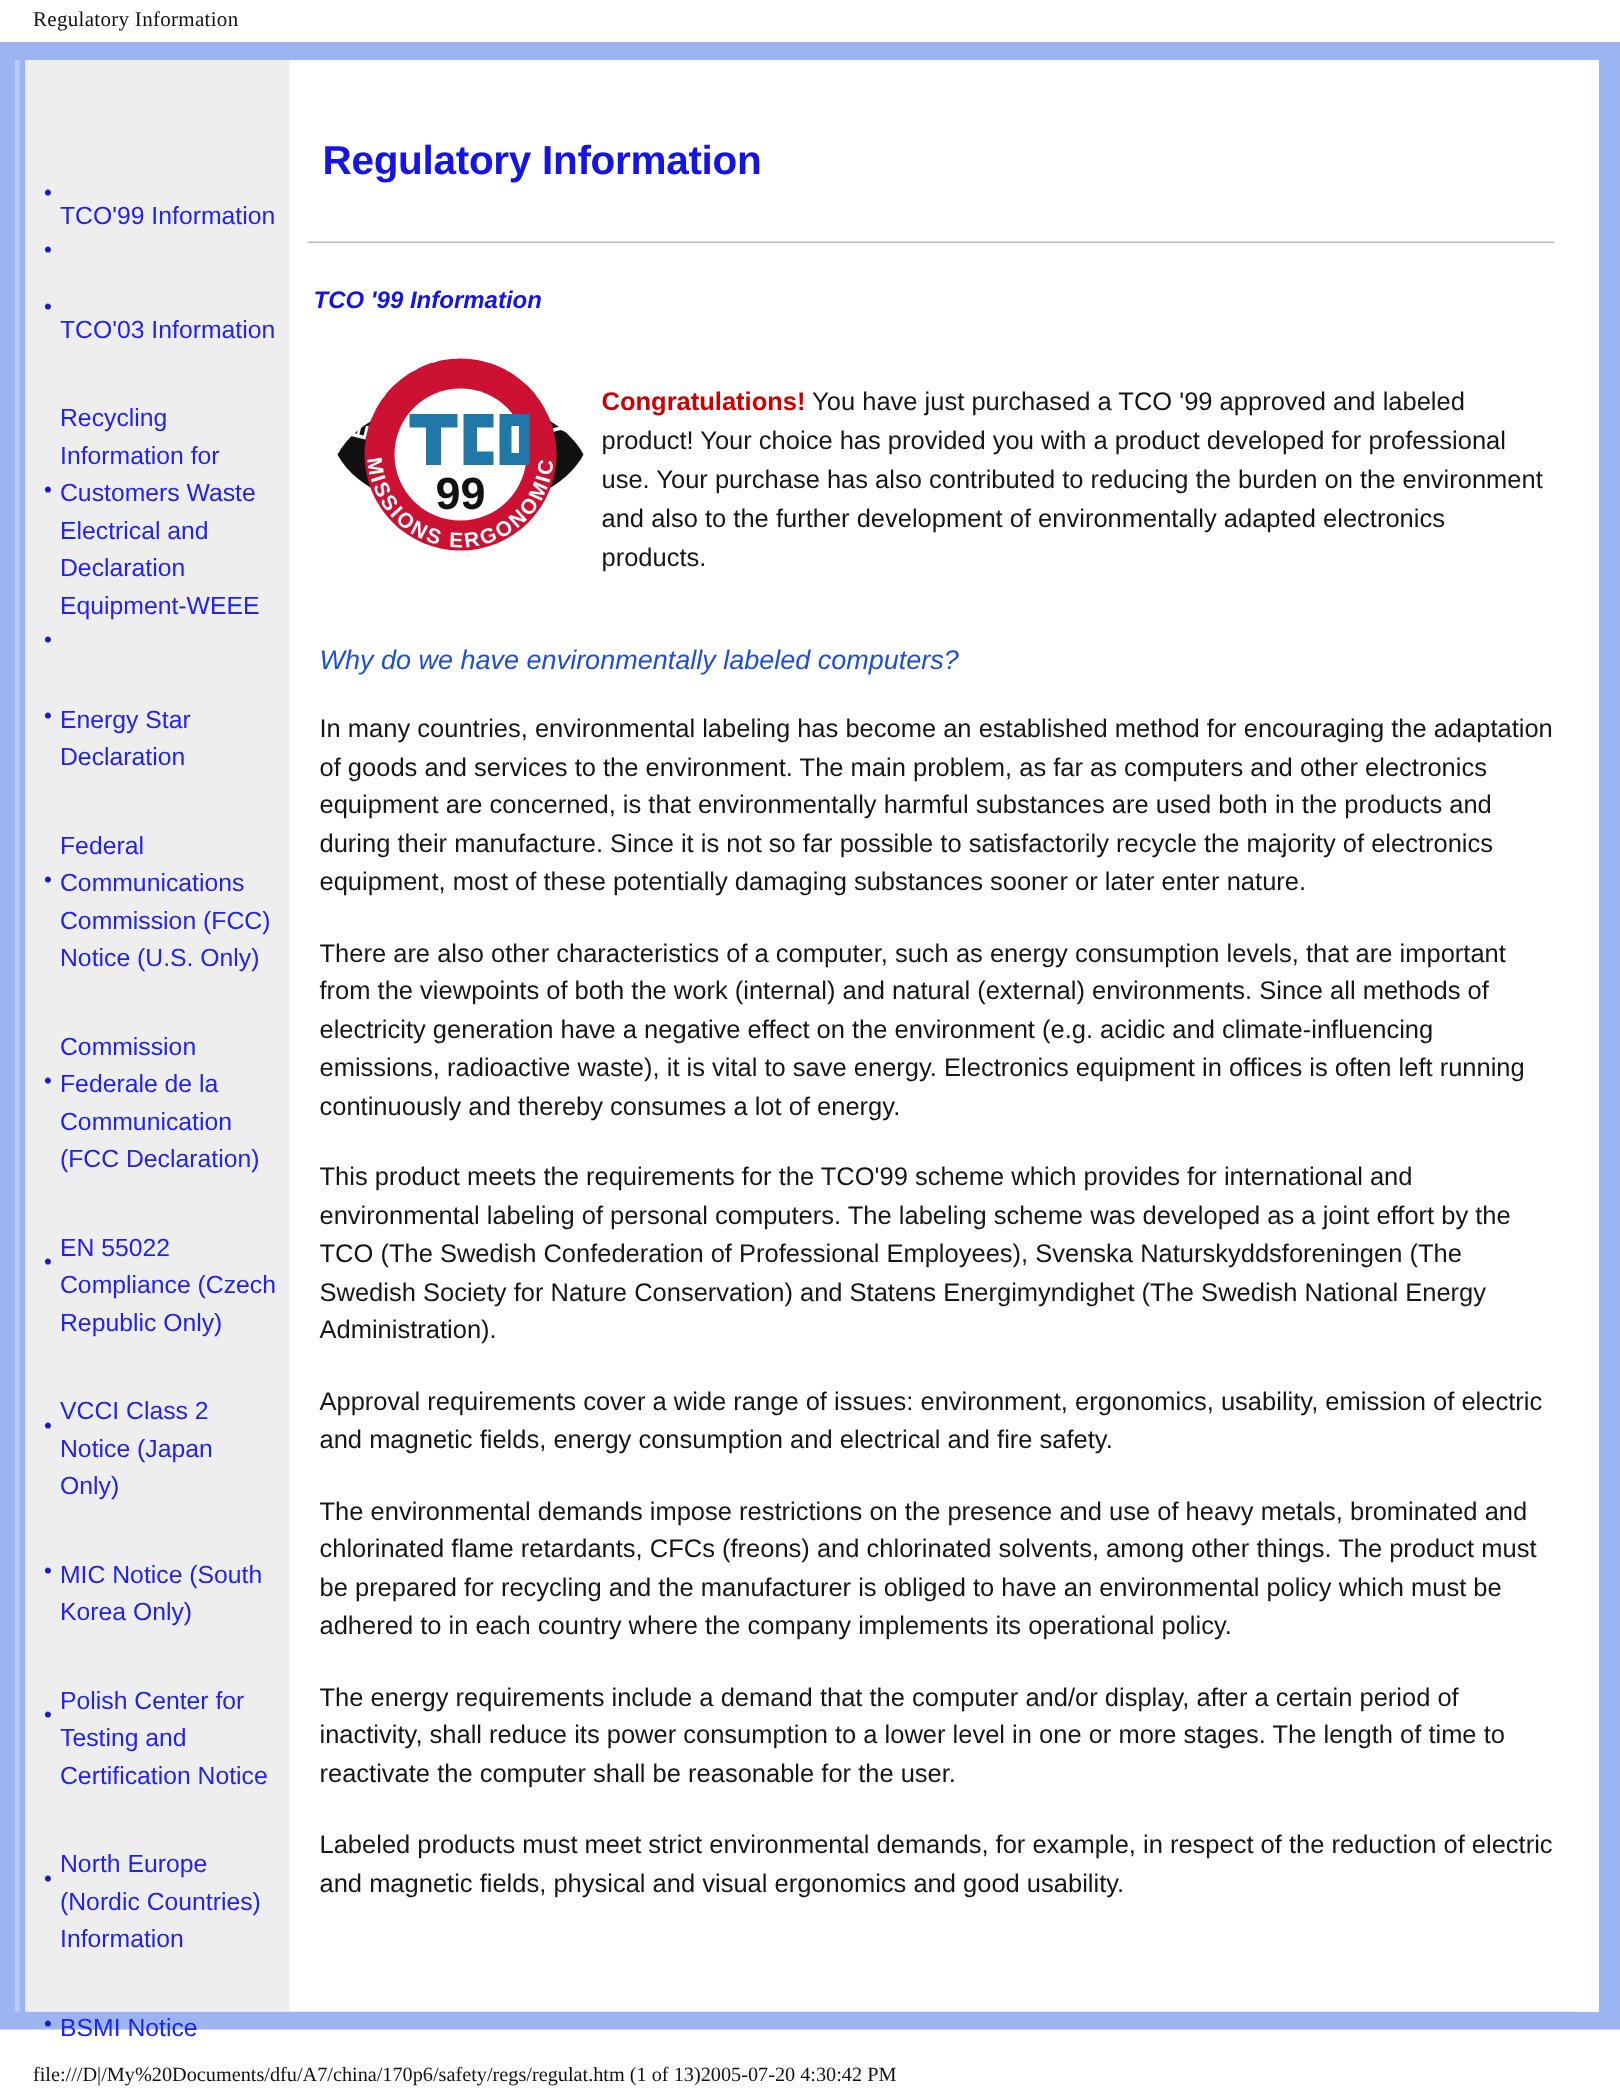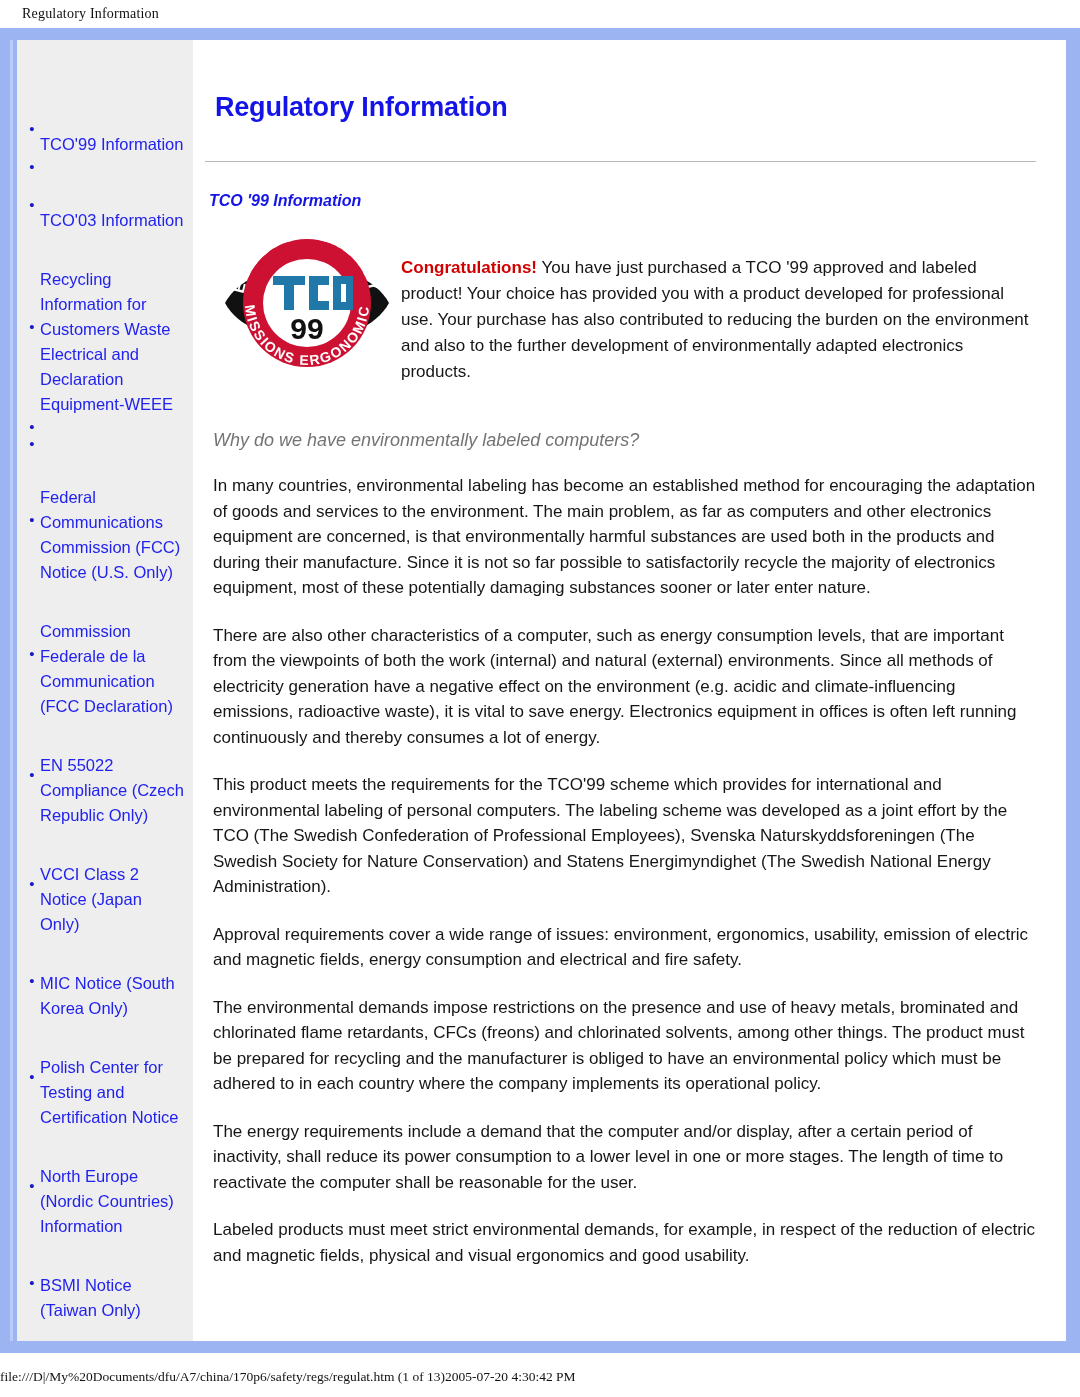--- a/index.html
+++ b/index.html
@@ -145,42 +145,43 @@
   }
   .congrats {
     color: #d00000;
     font-weight: bold;
   }
 
   h3.sub-head {
     font-size: 18px;
     font-style: italic;
     font-weight: normal;
-    color: #737373;
+    color: #1d4ed8;
     margin: 28px 0 0 8px;
   }
   p.body-text {
     font-size: 17px;
     line-height: 25.5px;
     color: #161616;
     margin: 22px 0 0 8px;
   }
 
   
   .tco-logo { position: relative; width: 172px; height: 134px; }
   .tco-logo svg { display: block; }
 
   
   .footer {
     position: absolute;
     left: 0; right: 0; bottom: 0;
     height: 28px;
     background: #ffffff;
     display: flex;
-    align-items: flex-start;
+    align-items: center;
+    padding-left: 22px;
   }
   .footer-text {
     font-family: "Liberation Serif", serif;
     font-size: 13.5px;
     color: #111111;
   }
 </style>
 </head>
 <body>
 
@@ -209,20 +210,21 @@
         </li>
         <li class="nav-item">
           <span class="nav-bullet">•</span>
           <a class="nav-link">Recycling Information for Customers Waste Electrical and Declaration Equipment-WEEE</a>
         </li>
         <li class="nav-item">
           <span class="nav-bullet">•</span>
         </li>
         <li class="nav-item">
           <span class="nav-bullet">•</span>
+          <a class="nav-link">Energy Star Declaration</a>
         </li>
         <li class="nav-item">
           <span class="nav-bullet">•</span>
           <a class="nav-link">Federal Communications Commission (FCC) Notice (U.S. Only)</a>
         </li>
         <li class="nav-item">
           <span class="nav-bullet">•</span>
           <a class="nav-link">Commission Federale de la Communication (FCC Declaration)</a>
         </li>
         <li class="nav-item">

